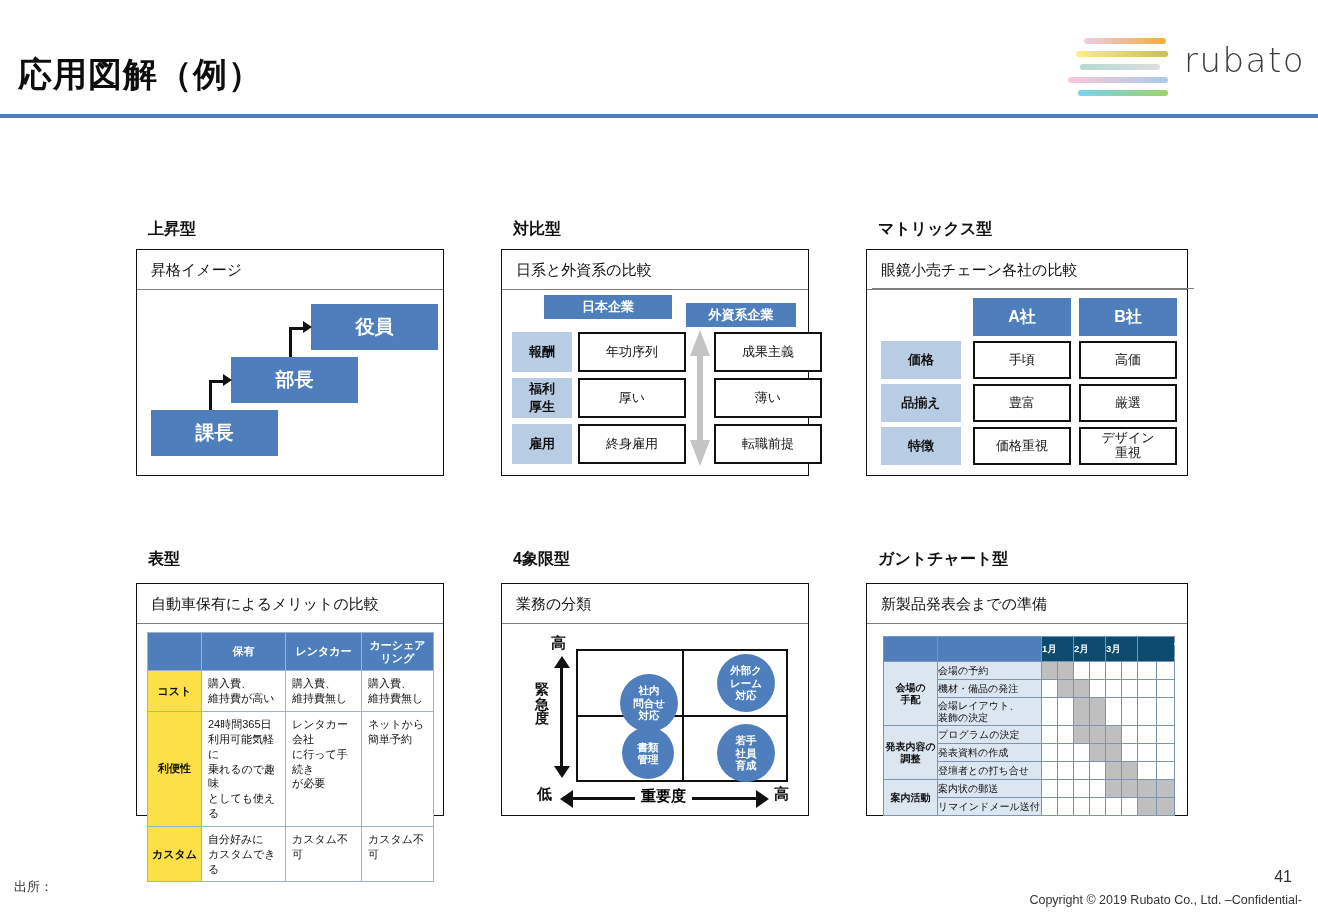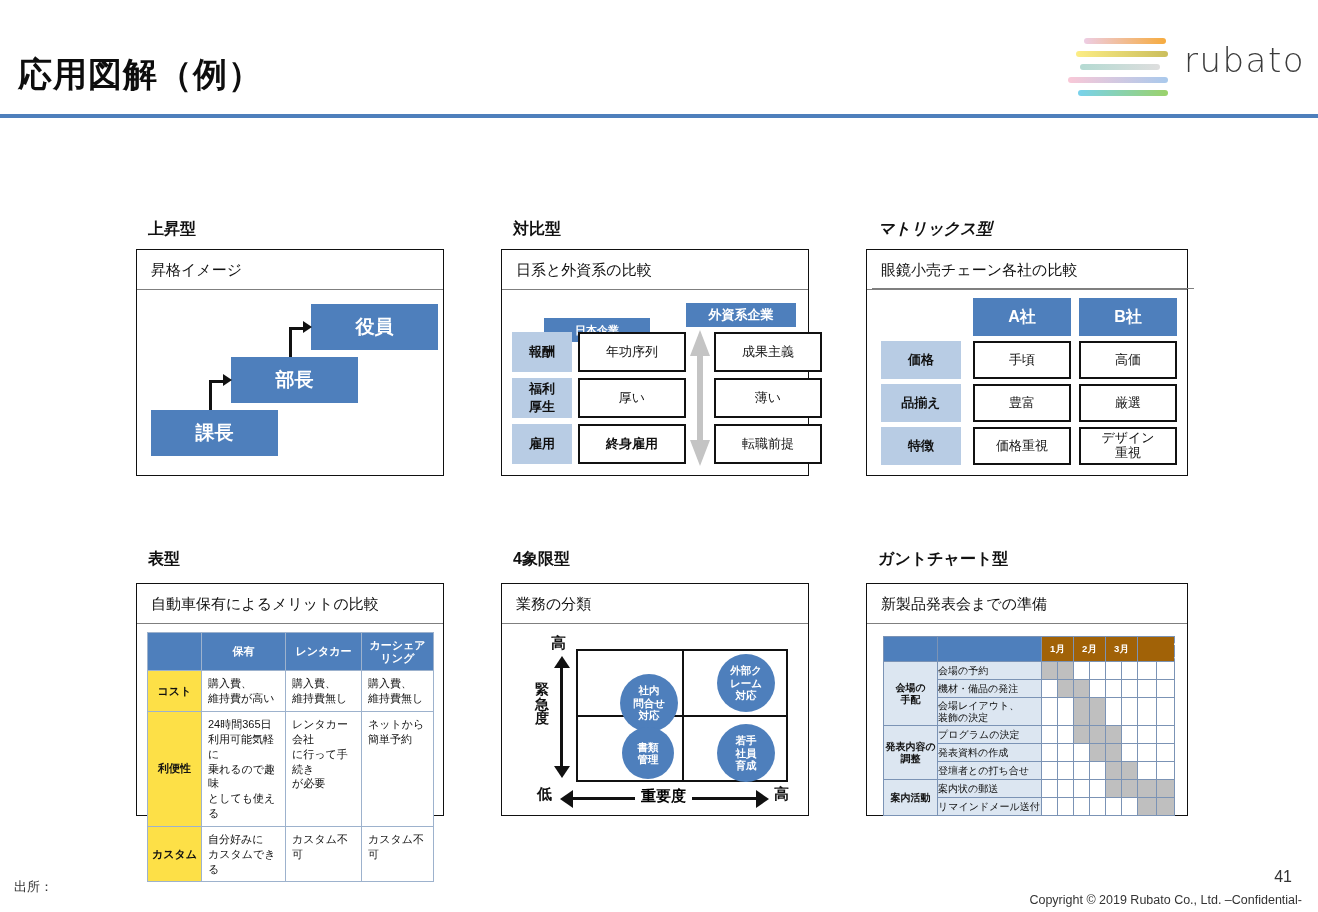--- a/index.html
+++ b/index.html
@@ -134,22 +134,22 @@
     position: absolute; font-size: 14px; font-weight: 700; color: #111;
     width: 16px; text-align: center; line-height: 1.05;
   }
 
   
   table.gantt { border-collapse: collapse; table-layout: fixed; }
   table.gantt td, table.gantt th {
     border: 1px solid #7b93b5; box-sizing: border-box; padding: 0;
   }
   .g-monthhdr {
-    background: #a16207; color: #fff; font-size: 9.5px; font-weight: 700;
-    text-align: center; height: 14px;
+    background: #0c4a6e; color: #fff; font-size: 9.5px; font-weight: 700;
+    text-align: left; height: 14px;
   }
   .g-blank { background: #4E7FBC; }
   .g-group {
     background: #DCE6F1; color: #111; font-size: 10px; font-weight: 700;
     text-align: center; vertical-align: middle; line-height: 1.2;
   }
   .g-task {
     background: #DCE6F1; color: #111; font-size: 10px;
     padding: 2px 4px; vertical-align: middle; line-height: 1.2;
     white-space: pre-line;
@@ -214,44 +214,44 @@
       </div>
 
     </div>
   </div>
 
   <div class="panel-label" style="left:501px; top:219px;">対比型</div>
   <div class="panel" style="left:501px; top:249px; width:308px; height:227px;">
     <div class="panel-head">日系と外資系の比較</div>
     <div class="panel-body" style="height:185px;">
 
-      <div class="hdr-cell" style="position:absolute; left:42px; top:28px; width:106px; height:24px; font-size:11px;">日本企業</div>
+      <div class="hdr-cell" style="position:absolute; left:42px; top:5px; width:128px; height:24px; font-size:13px;">日本企業</div>
       <div class="hdr-cell" style="position:absolute; left:184px; top:13px; width:110px; height:24px; font-size:13px;">外資系企業</div>
 
       <div class="rowlbl-cell" style="position:absolute; left:10px; top:42px; width:60px; height:40px; font-size:13px;">報酬</div>
       <div class="val-cell" style="position:absolute; left:76px; top:42px; width:108px; height:40px; font-size:13px;">年功序列</div>
       <div class="val-cell" style="position:absolute; left:212px; top:42px; width:108px; height:40px; font-size:13px;">成果主義</div>
 
       <div class="rowlbl-cell" style="position:absolute; left:10px; top:88px; width:60px; height:40px; font-size:13px; white-space:pre-line;">福利
 厚生</div>
       <div class="val-cell" style="position:absolute; left:76px; top:88px; width:108px; height:40px; font-size:13px;">厚い</div>
       <div class="val-cell" style="position:absolute; left:212px; top:88px; width:108px; height:40px; font-size:13px;">薄い</div>
 
       <div class="rowlbl-cell" style="position:absolute; left:10px; top:134px; width:60px; height:40px; font-size:13px;">雇用</div>
-      <div class="val-cell" style="position:absolute; left:76px; top:134px; width:108px; height:40px; font-size:13px;font-weight:bold;">終身雇用</div>
+      <div class="val-cell" style="position:absolute; left:76px; top:134px; width:108px; height:40px; font-size:13px;">終身雇用</div>
       <div class="val-cell" style="position:absolute; left:212px; top:134px; width:108px; height:40px; font-size:13px;">転職前提</div>
 
       <svg class="bowtie" style="left:186px; top:40px;" width="24" height="136" viewBox="0 0 24 136">
         <polygon points="12,0 22,26 15,26 15,110 22,110 12,136 2,110 9,110 9,26 2,26" fill="#c4c4c4"></polygon>
       </svg>
 
     </div>
   </div>
 
-  <div class="panel-label" style="left:866px; top:219px;font-style:italic;">マトリックス型</div>
+  <div class="panel-label" style="left:866px; top:219px;">マトリックス型</div>
   <div class="panel" style="left:866px; top:249px; width:322px; height:227px;">
     <div class="panel-head" style="position:relative;">眼鏡小売チェーン各社の比較</div>
     <div class="panel-body" style="height:185px;">
 
       <div class="hdr-cell" style="position:absolute; left:106px; top:8px; width:98px; height:38px; font-size:16px;">A社</div>
       <div class="hdr-cell" style="position:absolute; left:212px; top:8px; width:98px; height:38px; font-size:16px;">B社</div>
 
       <div class="rowlbl-cell" style="position:absolute; left:14px; top:51px; width:80px; height:38px; font-size:13px;">価格</div>
       <div class="val-cell" style="position:absolute; left:106px; top:51px; width:98px; height:38px; font-size:13px;">手頃</div>
       <div class="val-cell" style="position:absolute; left:212px; top:51px; width:98px; height:38px; font-size:13px;">高価</div>

